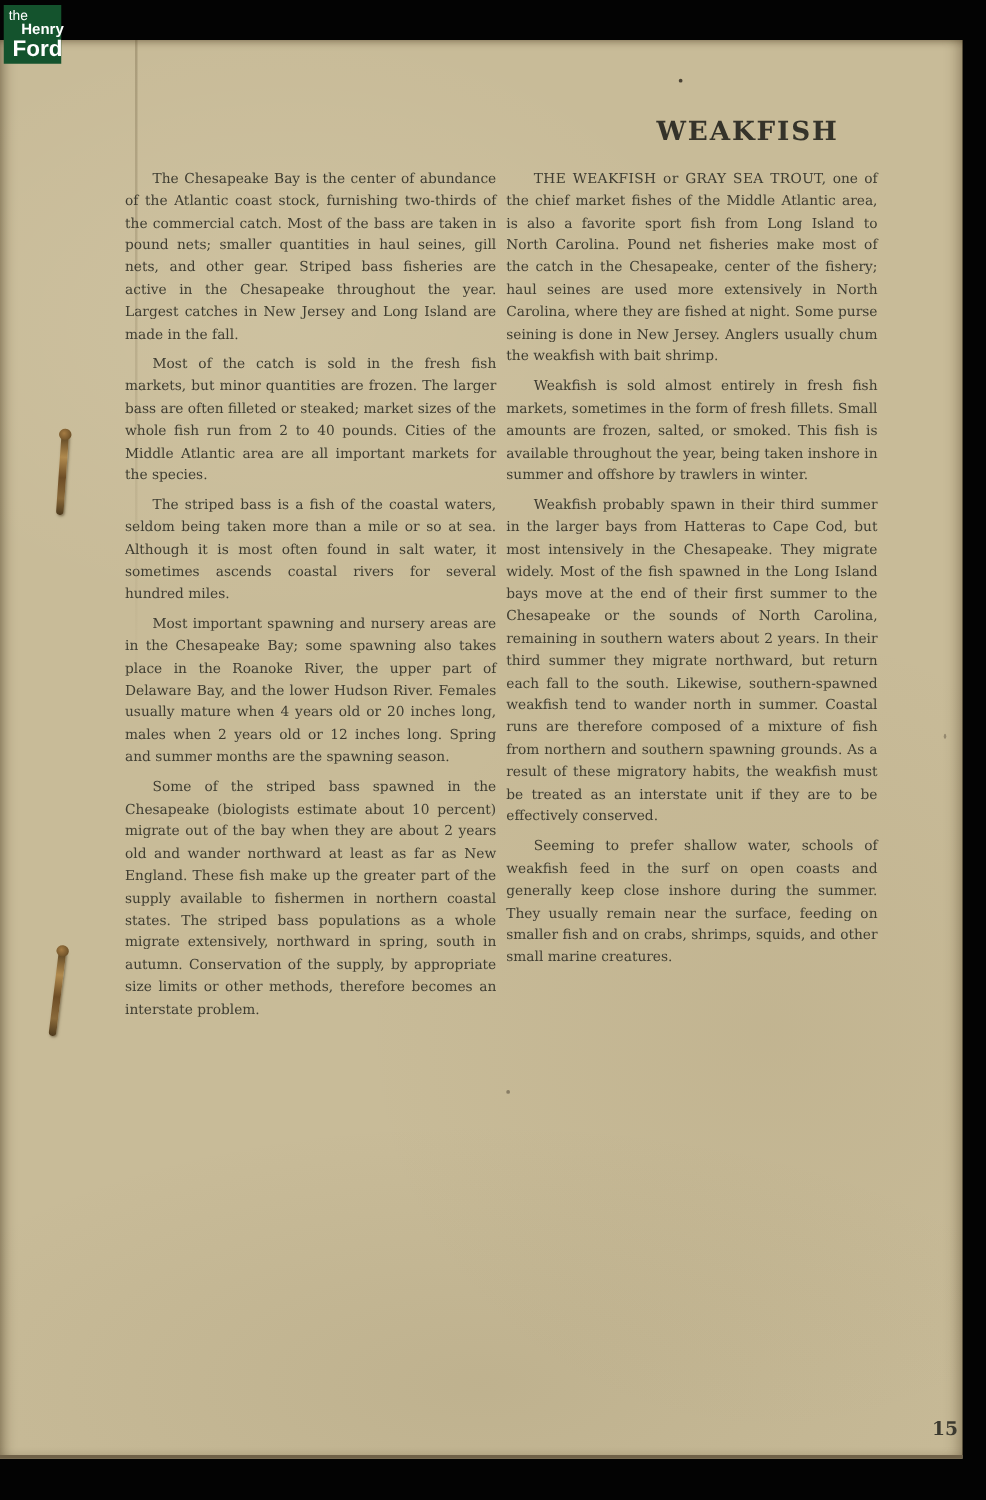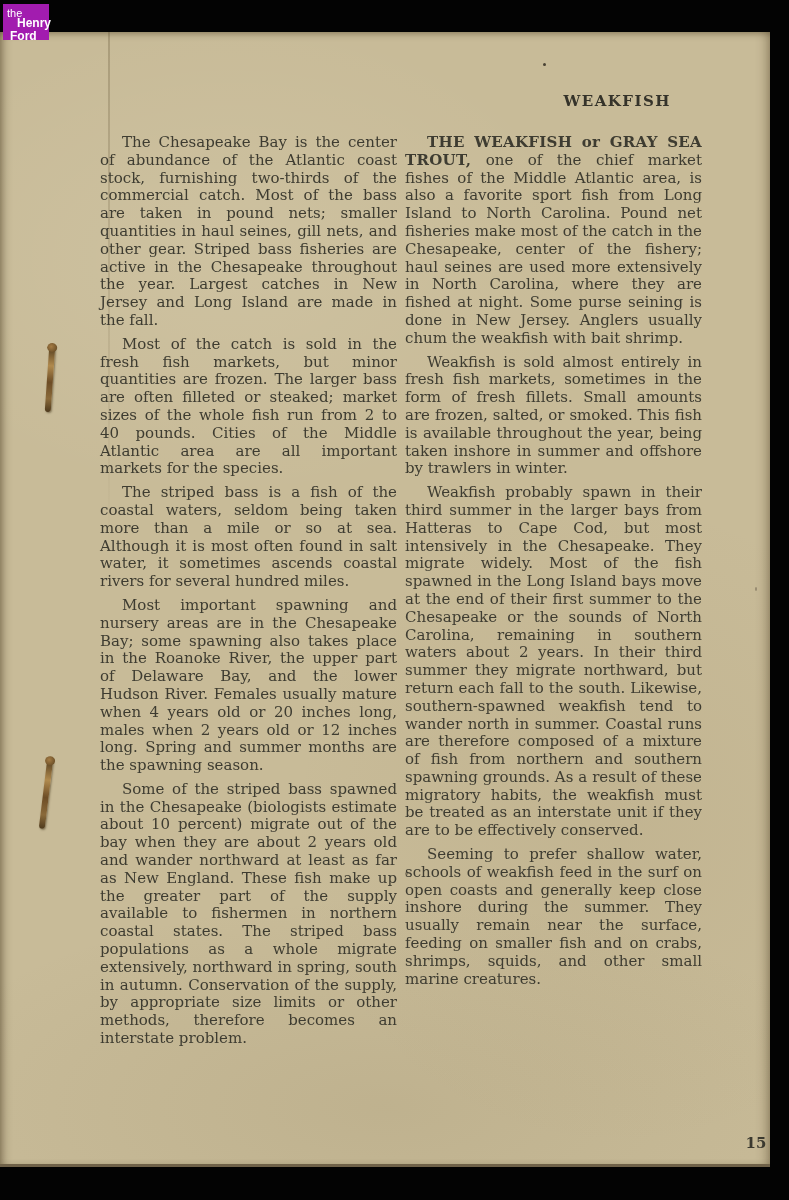--- a/index.html
+++ b/index.html
@@ -15,46 +15,46 @@
         border-bottom:3px solid #6f6148;
         box-shadow: inset 8px 0 10px -6px rgba(60,45,20,0.55),
                     inset -10px 0 12px -8px rgba(60,45,20,0.45),
                     inset 0 6px 8px -6px rgba(60,45,20,0.5);}
   .crease{position:absolute;left:108px;top:0;width:2px;height:520px;
           background:linear-gradient(to bottom, rgba(90,75,45,0.28), rgba(90,75,45,0.0));}
   .speck{position:absolute;border-radius:50%;background:#4a4234;}
   
   .header{position:absolute;left:405px;top:60px;width:296px;text-align:right;
           padding-right:30px;box-sizing:border-box;
-          font-weight:bold;font-size:15px;letter-spacing:1.5px;color:#35332a;}
+          font-weight:bold;font-size:21px;letter-spacing:1.5px;color:#35332a;}
   
   .col{position:absolute;top:102px;width:297px;color:#3e3c31;
-       font-size:15px;line-height:17.8px;text-align:justify;hyphens:auto;}
+       font-size:11px;line-height:17.8px;text-align:justify;hyphens:auto;}
   .col-left{left:100px;}
   .col-right{left:405px;}
   .col p{margin:0 0 6px 0;text-indent:22px;}
-  .lead-bold{font-weight:bold;letter-spacing:0.3px;}
+  .lead-bold{font-weight:normal;letter-spacing:0.3px;}
   
   .pagenum{position:absolute;left:726px;top:1102px;width:60px;text-align:center;
            font-weight:bold;font-size:15px;color:#3b392f;}
   
   .staple{position:absolute;width:6px;border-radius:3px;
           background:linear-gradient(to bottom,#4e3a1d 0%,#8a6a3a 18%,#b08a4e 30%,#6d4d26 55%,#8a6a3a 80%,#4e3a1d 100%);
           box-shadow:1px 1px 2px rgba(60,45,20,0.5);}
   .staple-1{left:47px;top:314px;height:66px;transform:rotate(4deg);}
   .staple-2{left:43px;top:727px;height:70px;transform:rotate(7deg);}
   .staple::before{content:"";position:absolute;left:-2px;top:-3px;width:10px;height:9px;
           border-radius:50%;background:radial-gradient(circle at 40% 40%,#a57c44,#5a421f);}
   
-  .logo{position:absolute;left:3px;top:4px;width:46px;height:36px;background:#a21caf;
+  .logo{position:absolute;left:3px;top:4px;width:46px;height:47px;background:#14532d;
         font-family:"Liberation Sans","DejaVu Sans",sans-serif;color:#fff;}
   .logo span{position:absolute;white-space:nowrap;}
   .logo-the{left:4px;top:3px;font-size:11px;font-weight:normal;}
   .logo-henry{left:14px;top:12px;font-size:12px;font-weight:bold;text-align:center;}
-  .logo-ford{left:7px;top:25px;font-size:12px;font-weight:bold;}
+  .logo-ford{left:7px;top:25px;font-size:18px;font-weight:bold;}
 </style>
 </head>
 <body>
 
 <div class="stage">
 
   <div class="page">
     <div class="crease"></div>
     <div class="speck" style="left:543px;top:31px;width:3px;height:3px;"></div>
     <div class="speck" style="left:405px;top:840px;width:3px;height:3px;opacity:0.5;"></div>

